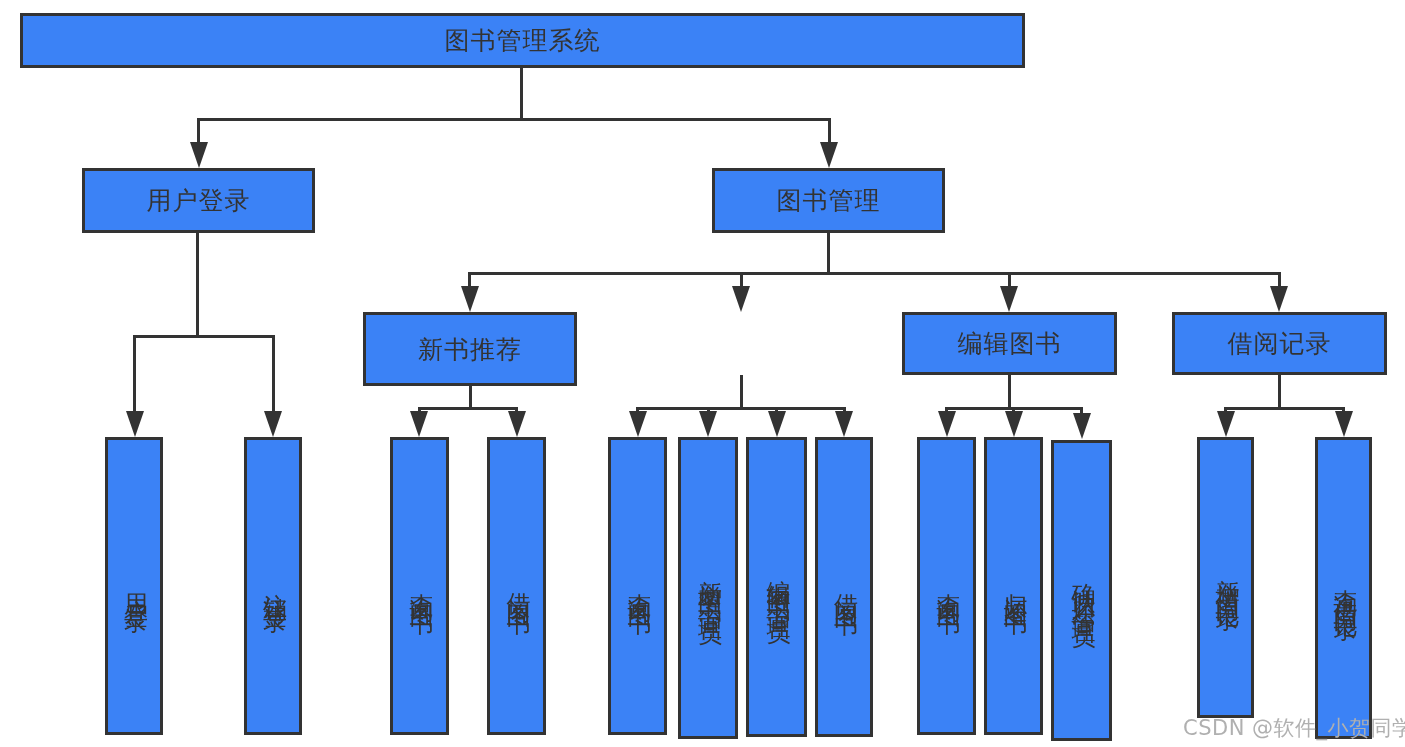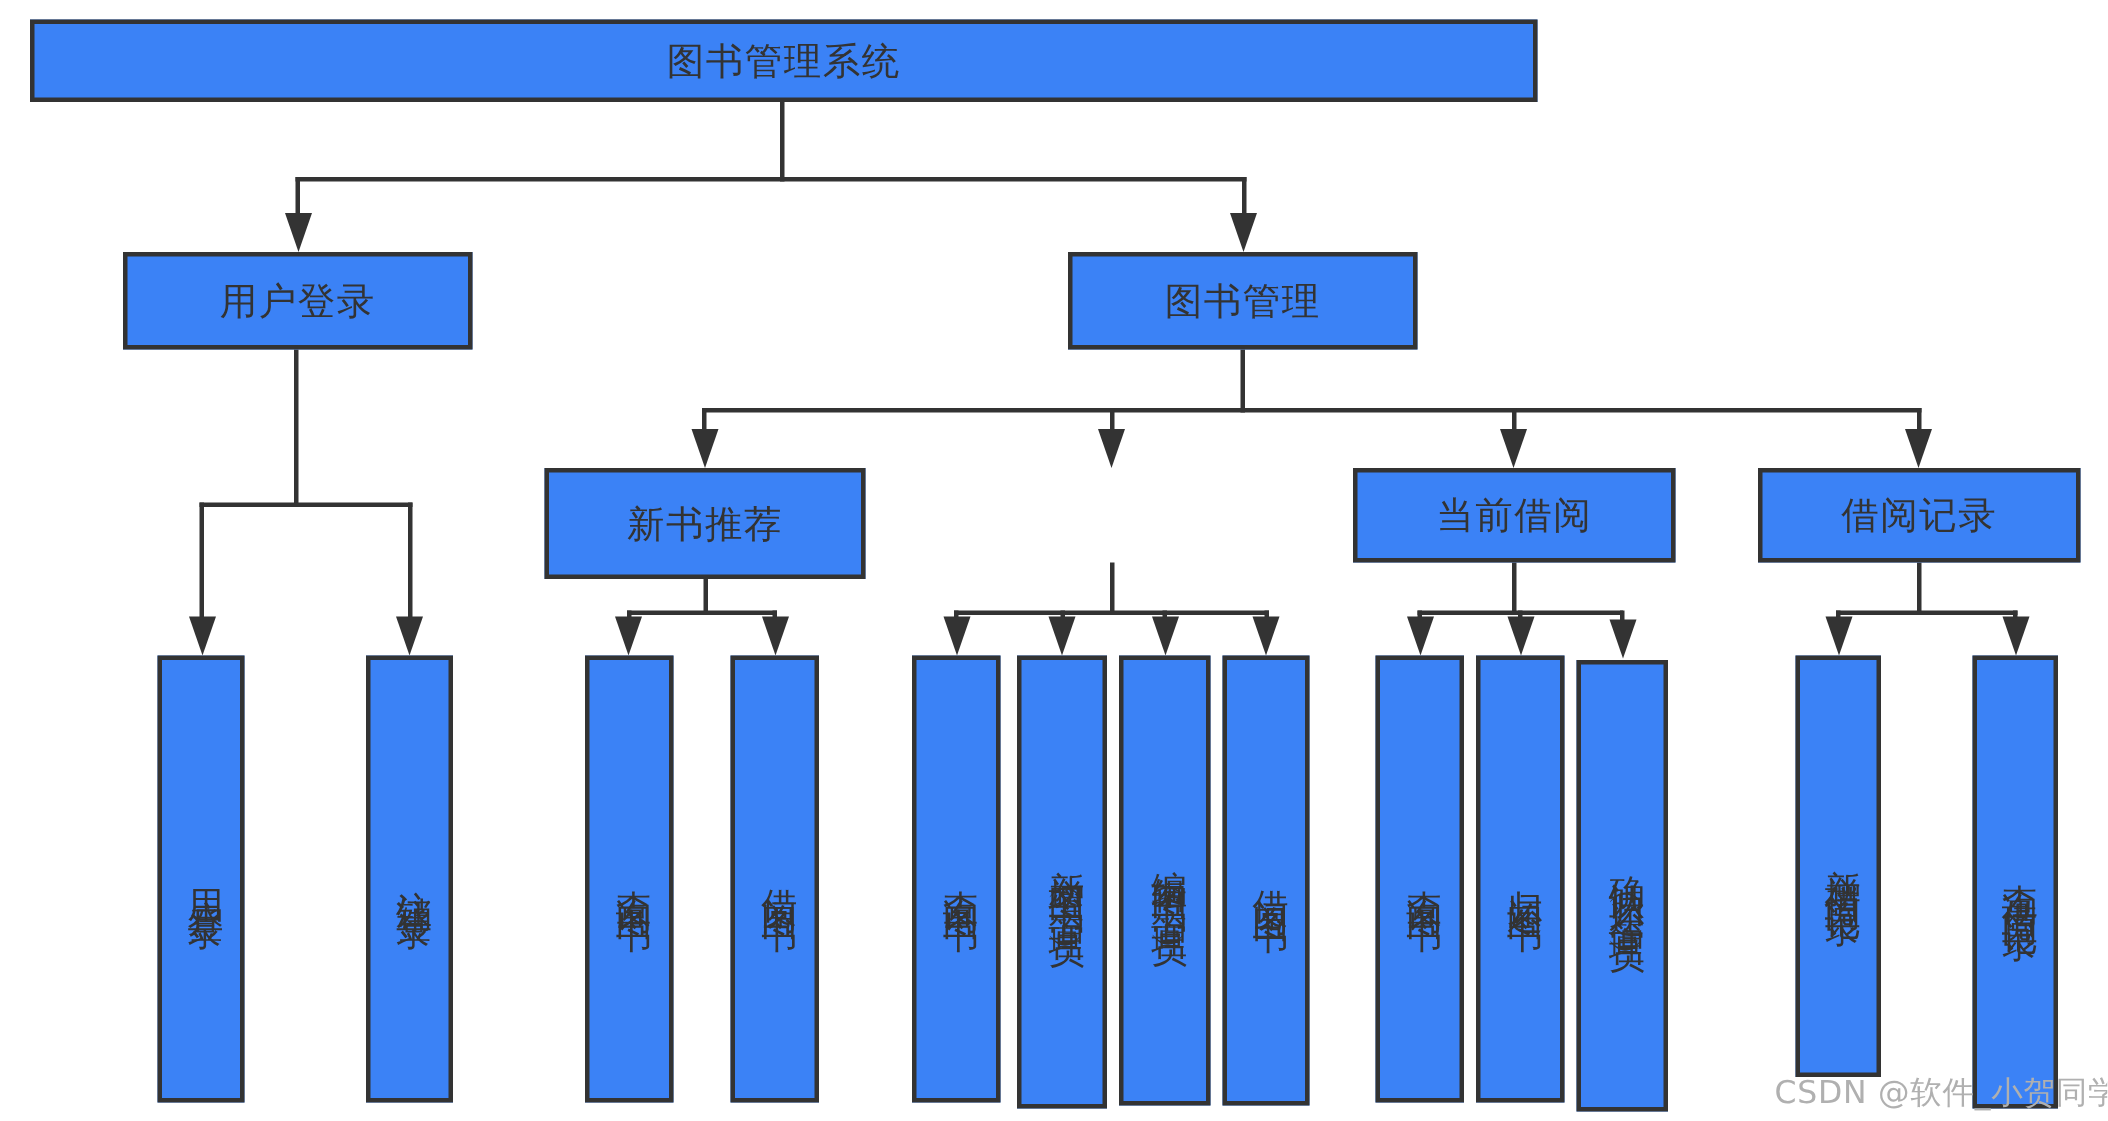--- a/index.html
+++ b/index.html
@@ -59,21 +59,21 @@
   <div class="line" style="left:468px;  top:272px; width:3px;  height:22px;"></div>
   <div class="line" style="left:740px;  top:272px; width:3px;  height:22px;"></div>
   <div class="line" style="left:1008px; top:272px; width:3px;  height:22px;"></div>
   <div class="line" style="left:1278px; top:272px; width:3px;  height:22px;"></div>
   <div class="arrow" style="left:461px;  top:286px;"></div>
   <div class="arrow" style="left:732px;  top:286px;"></div>
   <div class="arrow" style="left:1000px; top:286px;"></div>
   <div class="arrow" style="left:1270px; top:286px;"></div>
 
   <div class="box hbox" style="left:363px;  top:312px; width:214px; height:74px;">新书推荐</div>
-  <div class="box hbox" style="left:902px;  top:312px; width:215px; height:63px;">当前借阅</div>
+  <div class="box hbox" style="left:902px;  top:312px; width:215px; height:63px;">编辑图书</div>
   <div class="box hbox" style="left:1172px; top:312px; width:215px; height:63px;">借阅记录</div>
 
   <div class="line" style="left:469px; top:375px; width:3px;   height:35px;"></div>
   <div class="line" style="left:418px; top:407px; width:100px; height:3px;"></div>
   <div class="line" style="left:418px; top:407px; width:3px;   height:9px;"></div>
   <div class="line" style="left:515px; top:407px; width:3px;   height:9px;"></div>
   <div class="arrow" style="left:410px; top:411px;"></div>
   <div class="arrow" style="left:508px; top:411px;"></div>
 
   <div class="line" style="left:740px; top:375px; width:3px;   height:35px;"></div>

